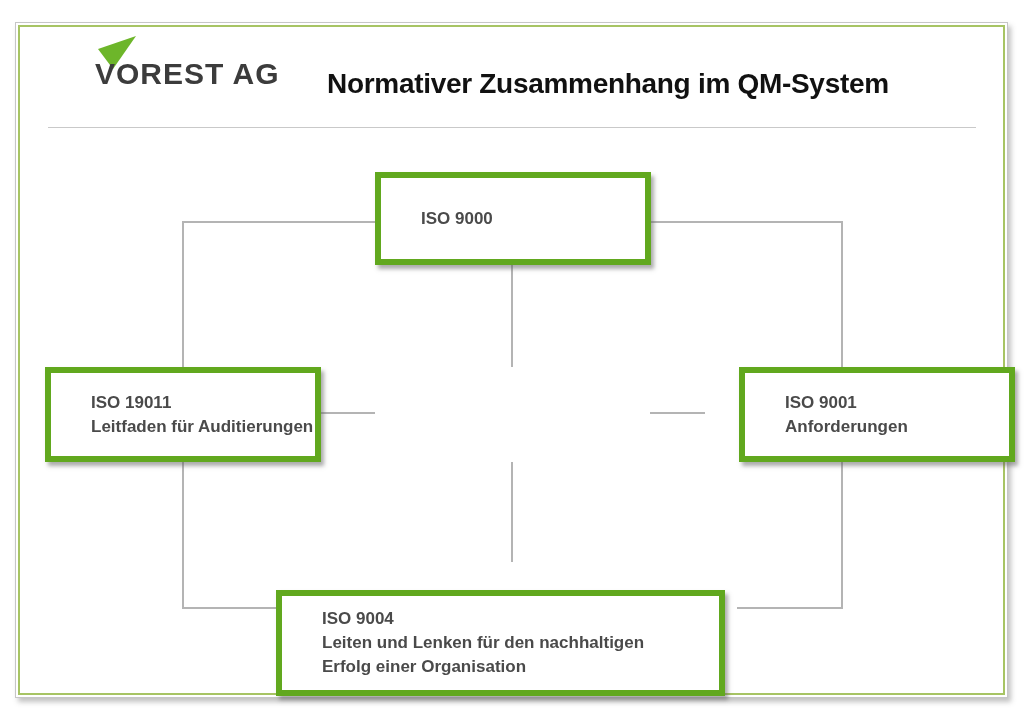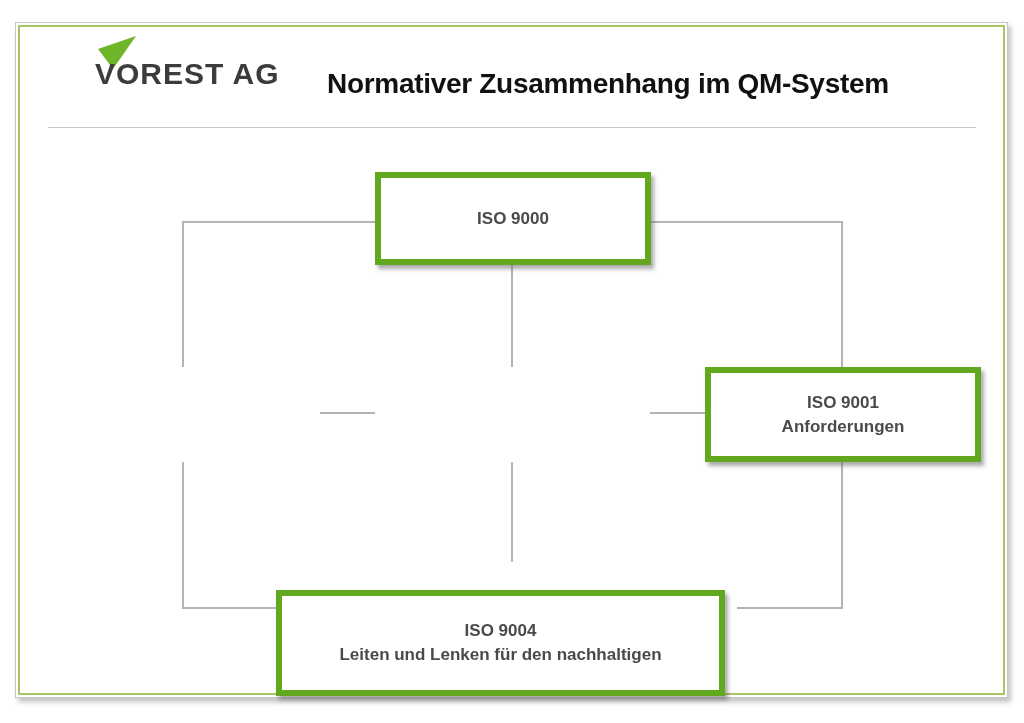--- a/index.html
+++ b/index.html
@@ -31,30 +31,30 @@
     font-size:28px;font-weight:700;color:#111111;letter-spacing:-0.3px;
     white-space:nowrap;
   }
   .header-rule{
     position:absolute;left:48px;top:127px;width:928px;height:1px;background:#c9c9c9;
   }
   
   .node{
     position:absolute;background:#ffffff;border:6px solid #61a81e;
     box-shadow:3px 4px 4px rgba(90,90,90,0.5);
-    display:flex;flex-direction:column;justify-content:center;align-items:center;
-    text-align:center;box-sizing:border-box;
+    display:flex;flex-direction:column;justify-content:center;align-items:flex-start;
+    text-align:center;box-sizing:border-box;padding-left:40px;
   }
   .node .line{
     font-size:17px;font-weight:700;color:#4a4a4a;line-height:1.4;white-space:nowrap;
   }
   .node-top{left:375px;top:172px;width:276px;height:93px;}
   .node-left{left:45px;top:367px;width:276px;height:95px;}
   .node-center{left:375px;top:367px;width:276px;height:95px;}
-  .node-right{left:705px;top:367px;width:276px;height:95px;}
+  .node-right{left:739px;top:367px;width:276px;height:95px;}
   .node-bottom{left:276px;top:562px;width:449px;height:106px;margin-top:28px;}
   .center-label{font-size:31px;font-weight:700;color:#454545;}
   
   .conn{position:absolute;background:#b4b4b4;}
 </style>
 </head>
 <body>
 
 <div class="stage">
   <div class="frame">
@@ -78,24 +78,29 @@
   <div class="conn" style="left:511px;top:462px;width:2px;height:100px;"></div>
   <div class="conn" style="left:182px;top:462px;width:2px;height:147px;"></div>
   <div class="conn" style="left:841px;top:462px;width:2px;height:147px;"></div>
   <div class="conn" style="left:182px;top:607px;width:106px;height:2px;"></div>
   <div class="conn" style="left:737px;top:607px;width:106px;height:2px;"></div>
 
   <div class="node node-top">
     <div class="line">ISO 9000</div>
   </div>
 
+  <div class="node node-left">
+    <div class="line">ISO 19011</div>
+    <div class="line">Leitfaden für Auditierungen</div>
+  </div>
 
 
   <div class="node node-right">
     <div class="line">ISO 9001</div>
     <div class="line">Anforderungen</div>
   </div>
 
   <div class="node node-bottom">
     <div class="line">ISO 9004</div>
     <div class="line">Leiten und Lenken für den nachhaltigen</div>
+    <div class="line">Erfolg einer Organisation</div>
   </div>
 </div>
 
 </body></html>

